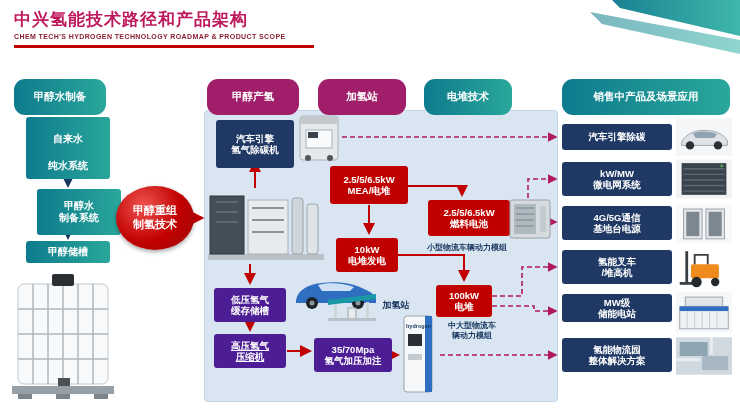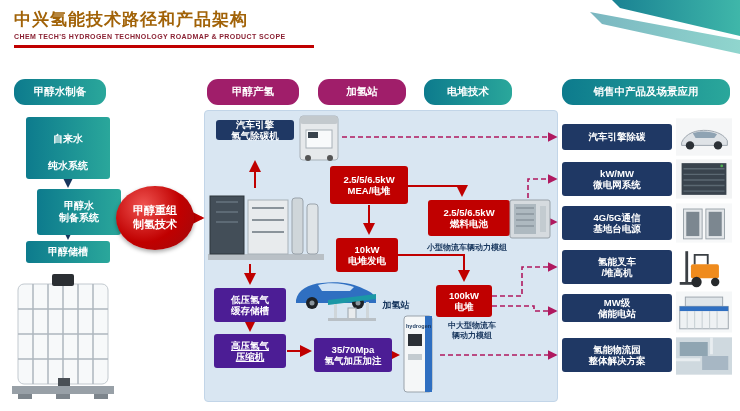--- a/index.html
+++ b/index.html
@@ -1,22 +1,22 @@
 <!DOCTYPE html>
 <html><head>
 <meta charset="utf-8">
 <style>
   html,body{margin:0;padding:0;background:#fff;}
   .stage{position:relative;width:740px;height:411px;background:#ffffff;overflow:hidden;
          font-family:"Liberation Sans","DejaVu Sans",sans-serif;}
-  .title{position:absolute;left:14px;top:8px;font-size:17px;font-weight:bold;color:#a16207;letter-spacing:1px;z-index:3;text-align:center;}
+  .title{position:absolute;left:14px;top:8px;font-size:17px;font-weight:bold;color:#be185d;letter-spacing:1px;z-index:3;text-align:center;}
   .subtitle{position:absolute;left:14px;top:33px;font-size:7px;font-weight:bold;color:#8a2133;letter-spacing:.4px;z-index:3;}
   .rule{position:absolute;left:14px;top:45px;width:300px;height:3px;background:#c00000;z-index:3;}
   .corner{position:absolute;right:0;top:0;width:150px;height:60px;z-index:2;}
-  .pill{position:absolute;height:26px;border-radius:11px;color:#fff;font-weight:bold;font-size:10.5px;
+  .pill{position:absolute;height:36px;border-radius:11px;color:#fff;font-weight:bold;font-size:10.5px;
         display:flex;align-items:center;justify-content:center;z-index:3;}
   .pill-teal{background:linear-gradient(90deg,#0d7b8d,#2aa79b);}
   .pill-mag{background:#a01e6a;}
   .panel{position:absolute;left:204px;top:110px;width:352px;height:290px;background:#d9e6f2;
          border:1px solid #c2d5e8;border-radius:4px;z-index:1;}
   .overlay{position:absolute;left:0;top:0;z-index:2;pointer-events:none;}
   .box{position:absolute;display:flex;align-items:center;justify-content:center;text-align:center;
        color:#fff;font-weight:bold;white-space:pre-line;border-radius:3px;line-height:1.2;z-index:3;}
   .tealbox{background:linear-gradient(90deg,#0d7b8d,#2aa79b);font-size:10px;}
   .navybox{background:#1f3864;font-size:9.5px;}
@@ -111,21 +111,21 @@
       <rect x="6" y="16" width="90" height="100" rx="6" fill="#f7f9fa" stroke="#c2c9cf"></rect>
       <path d="M21,16 V116 M36,16 V116 M51,16 V116 M66,16 V116 M81,16 V116 M6,41 H96 M6,66 H96 M6,91 H96" stroke="#aeb7bf" stroke-width="1.5" fill="none"></path>
       <rect x="40" y="6" width="22" height="12" rx="2" fill="#2b2f33"></rect>
       <rect x="46" y="110" width="12" height="8" fill="#4a5056"></rect>
     </svg>
   </div>
 
   <div class="ellipse">甲醇重组
 制氢技术</div>
 
-  <div class="box navybox" style="left:216px;top:120px;width:78px;height:20px;">汽车引擎
+  <div class="box navybox" style="left:216px;top:120px;width:78px;height:48px;">汽车引擎
 氢气除碳机</div>
   <div class="photo" style="left:298px;top:114px;width:42px;height:48px;">
     <svg viewBox="0 0 42 48">
       <rect x="2" y="2" width="38" height="44" rx="3" fill="#e6e9eb" stroke="#a8b1b8"></rect>
       <rect x="2" y="2" width="38" height="8" rx="3" fill="#c3c9cd"></rect>
       <rect x="8" y="16" width="26" height="18" fill="#f8fafb" stroke="#a8b1b8"></rect>
       <rect x="10" y="18" width="10" height="6" fill="#39434d"></rect>
       <circle cx="10" cy="44" r="3" fill="#555"></circle>
         <circle cx="32" cy="44" r="3" fill="#555"></circle>
     </svg>

